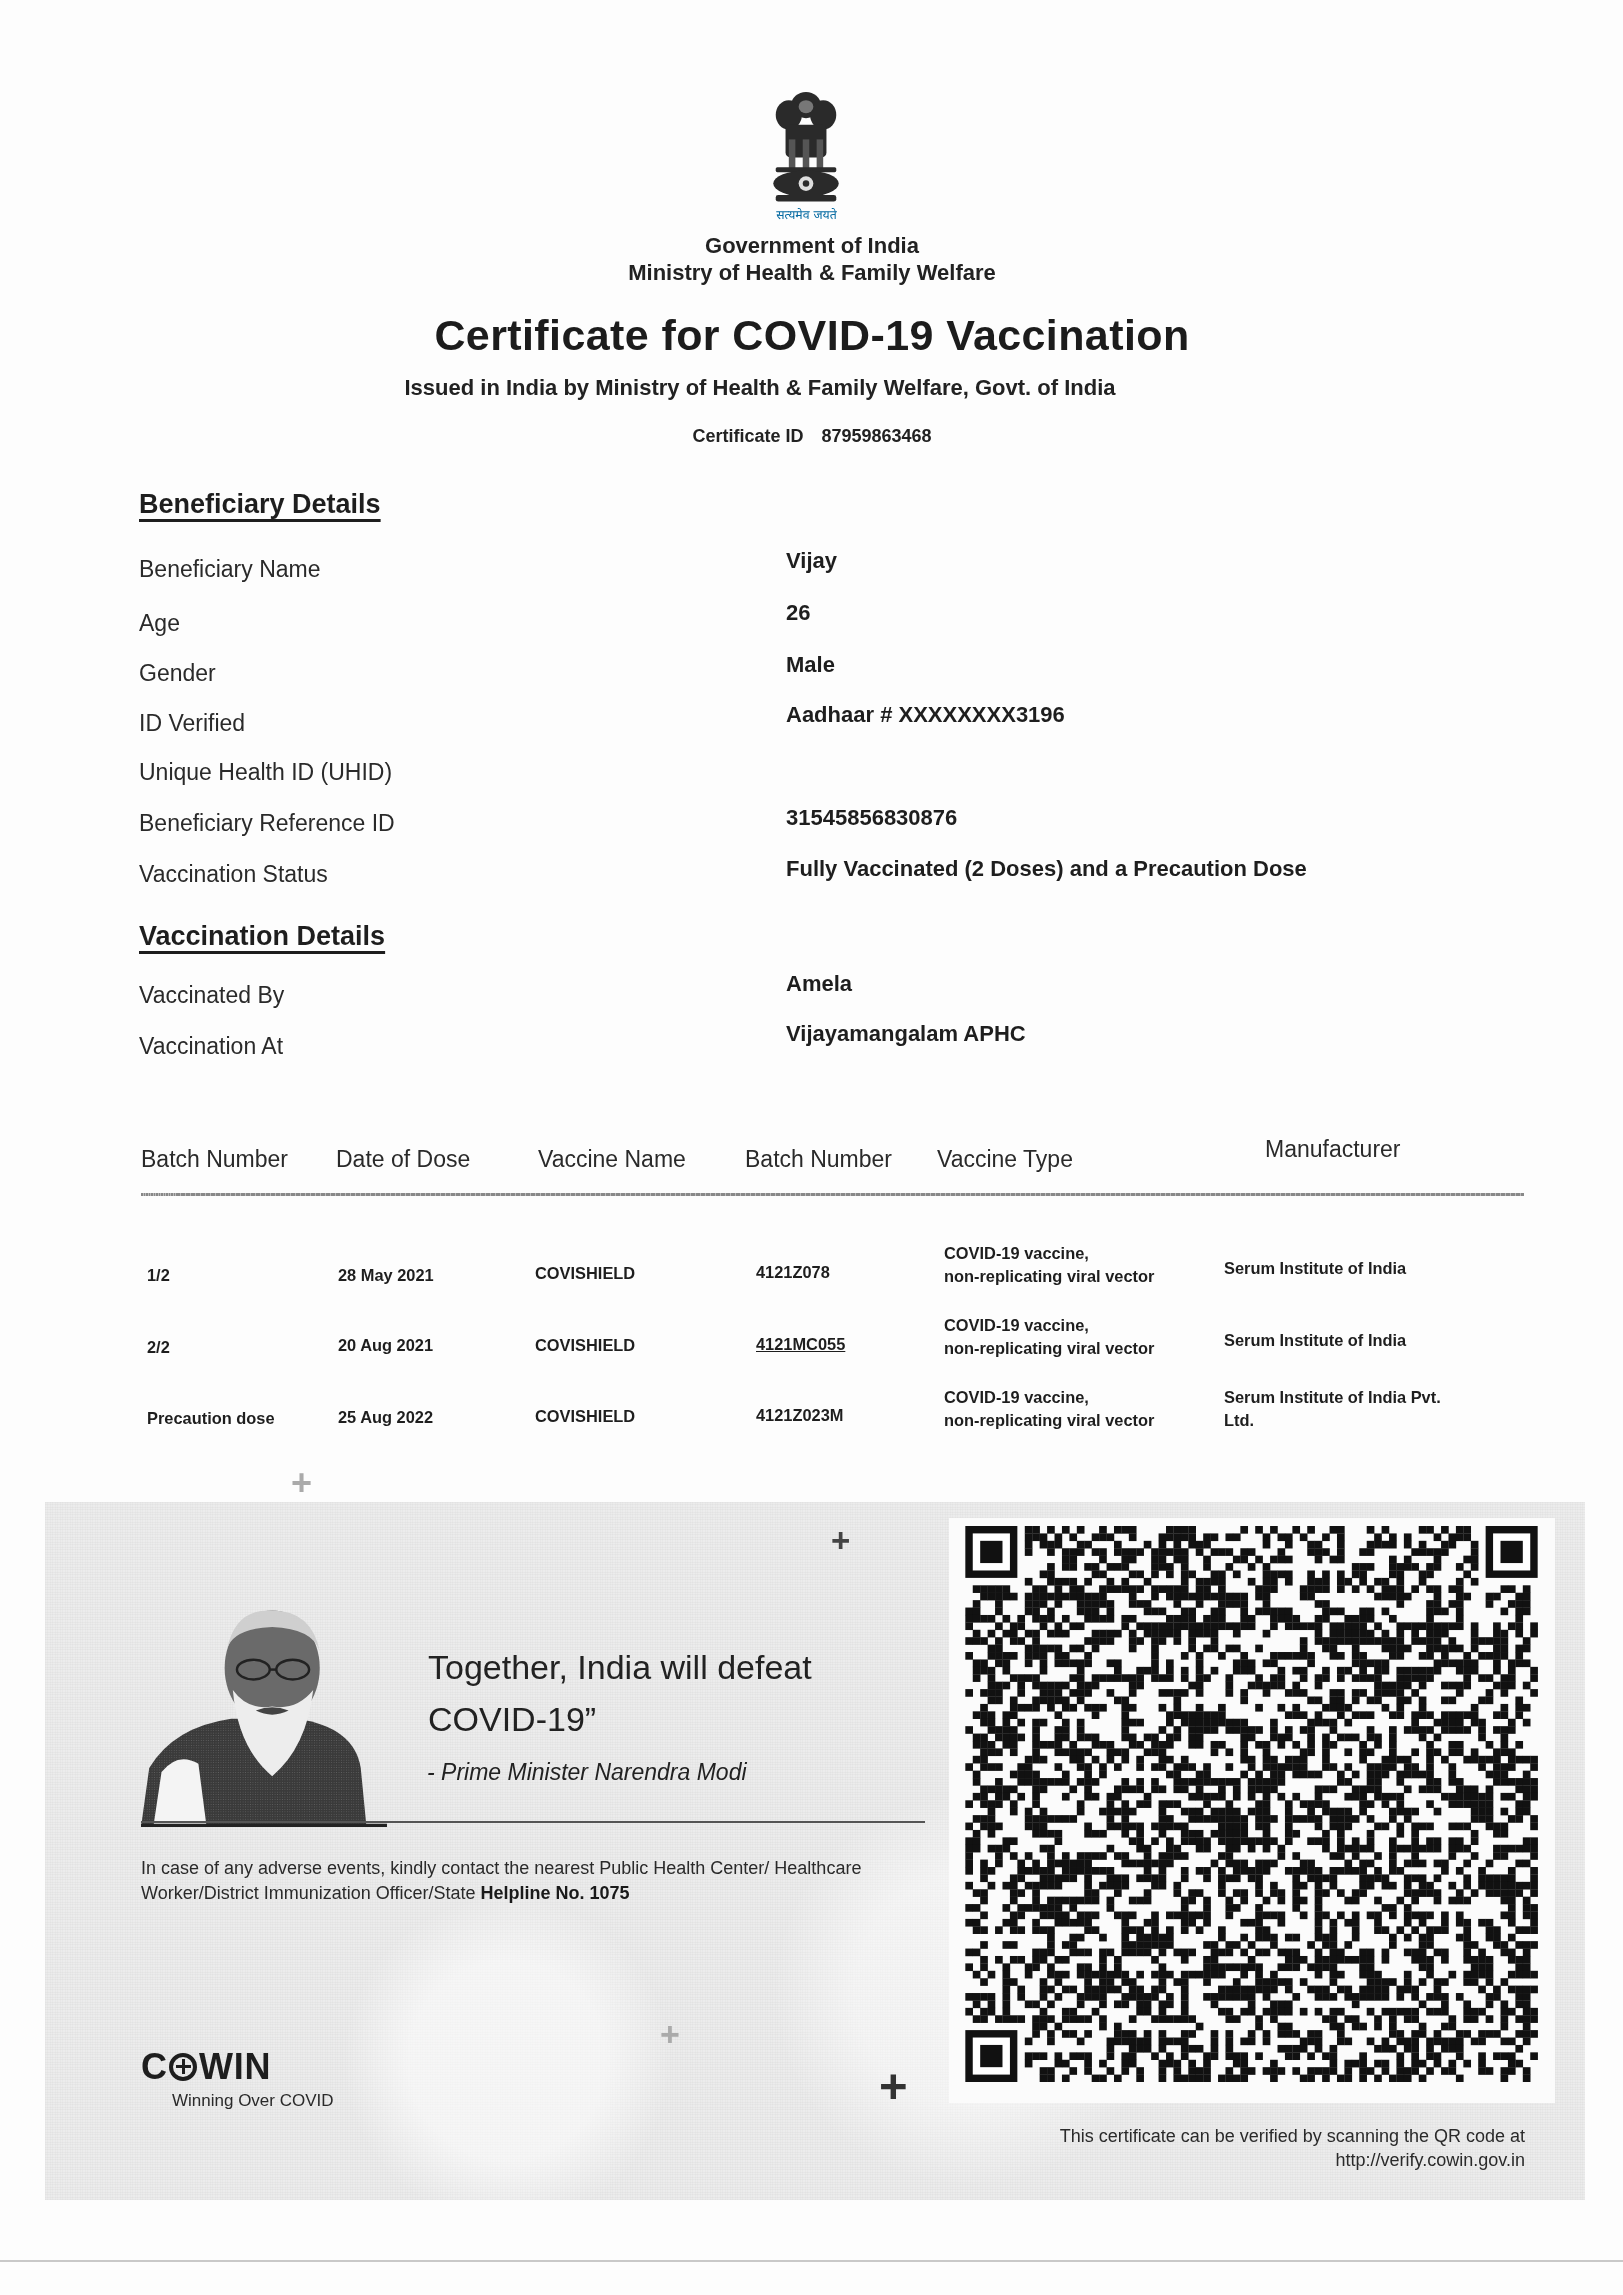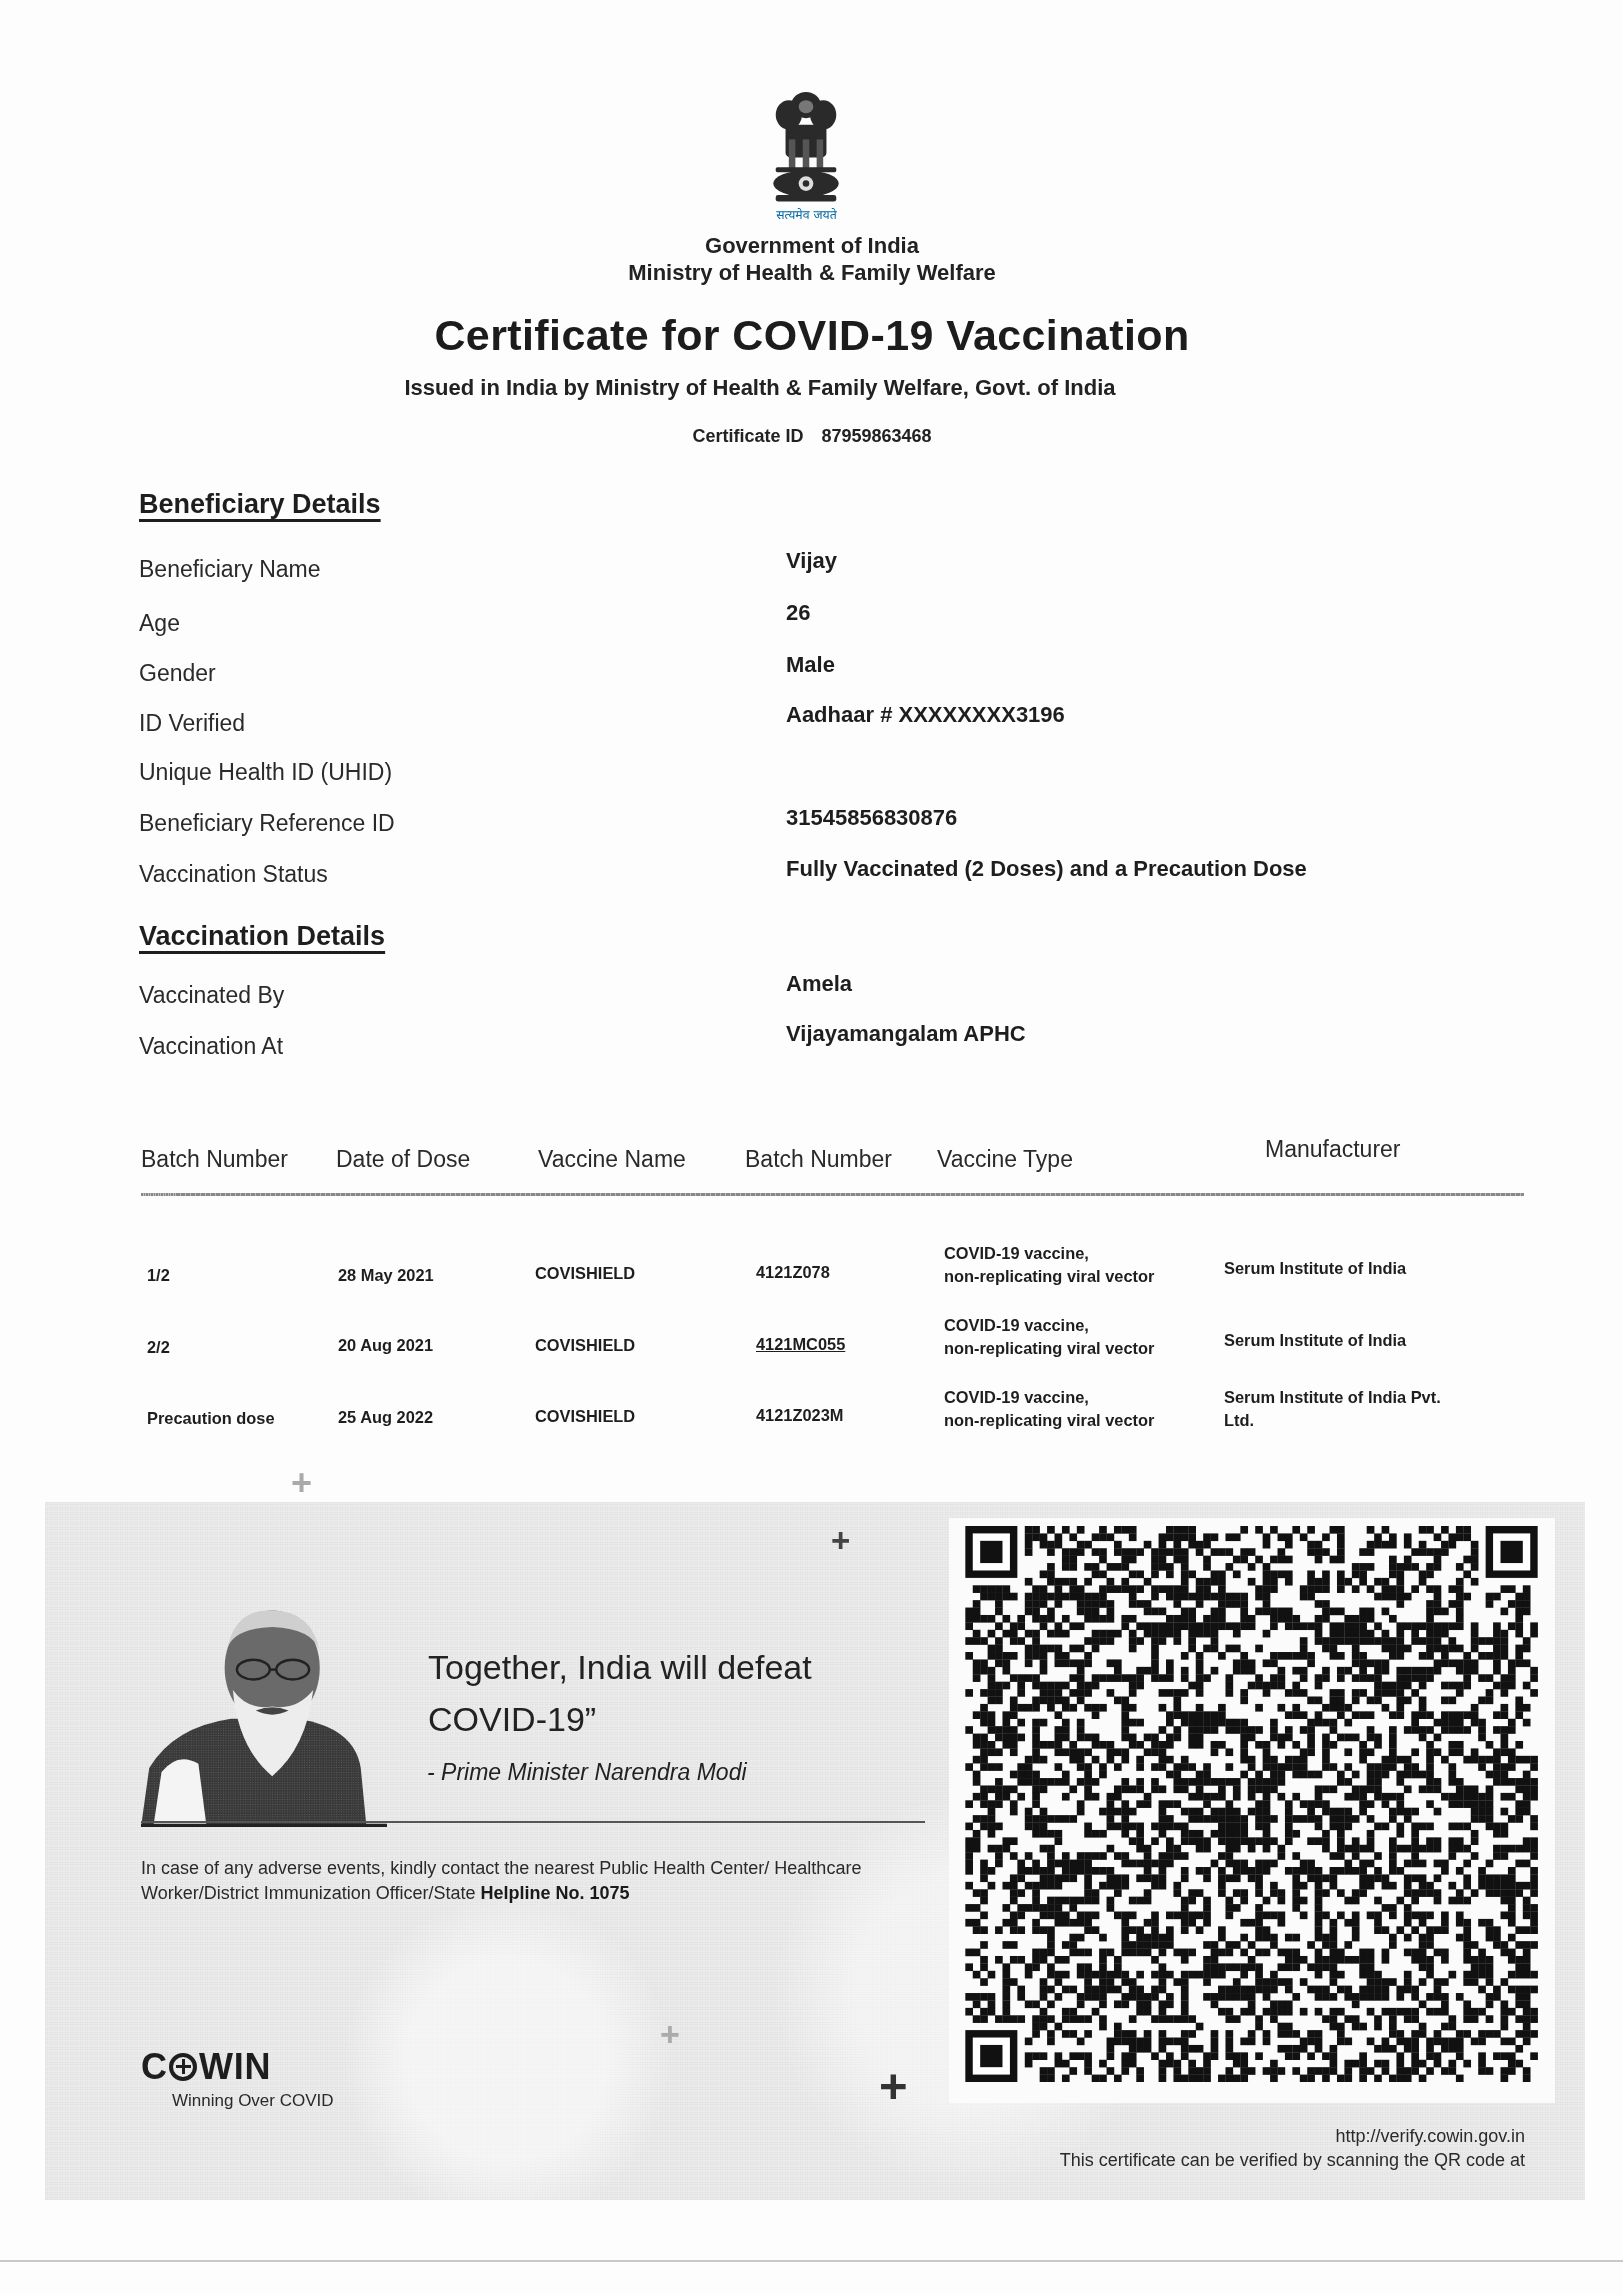--- a/index.html
+++ b/index.html
@@ -2978,18 +2978,18 @@
       <rect x="636.3636363636364" y="0" width="63.63636363636364" height="63.46666666666667" fill="#111"></rect>
       <rect x="645.4545454545455" y="9.066666666666666" width="45.45454545454546" height="45.33333333333333" fill="#fff"></rect>
       <rect x="654.5454545454546" y="18.133333333333333" width="27.272727272727273" height="27.2" fill="#111"></rect>
       <rect x="0" y="616.5333333333333" width="63.63636363636364" height="63.46666666666667" fill="#111"></rect>
       <rect x="9.090909090909092" y="625.6" width="45.45454545454546" height="45.33333333333333" fill="#fff"></rect>
       <rect x="18.181818181818183" y="634.6666666666666" width="27.272727272727273" height="27.2" fill="#111"></rect>
     </svg>
 </div>
 
 <div id="verify" class="abs">
+  <div>This certificate can be verified by scanning the QR code at</div>
   <div>http://verify.cowin.gov.in</div>
-  <div>This certificate can be verified by scanning the QR code at</div>
 </div>
 
 <div id="bottom-rule" class="abs"></div>
 
 
 </body></html>

